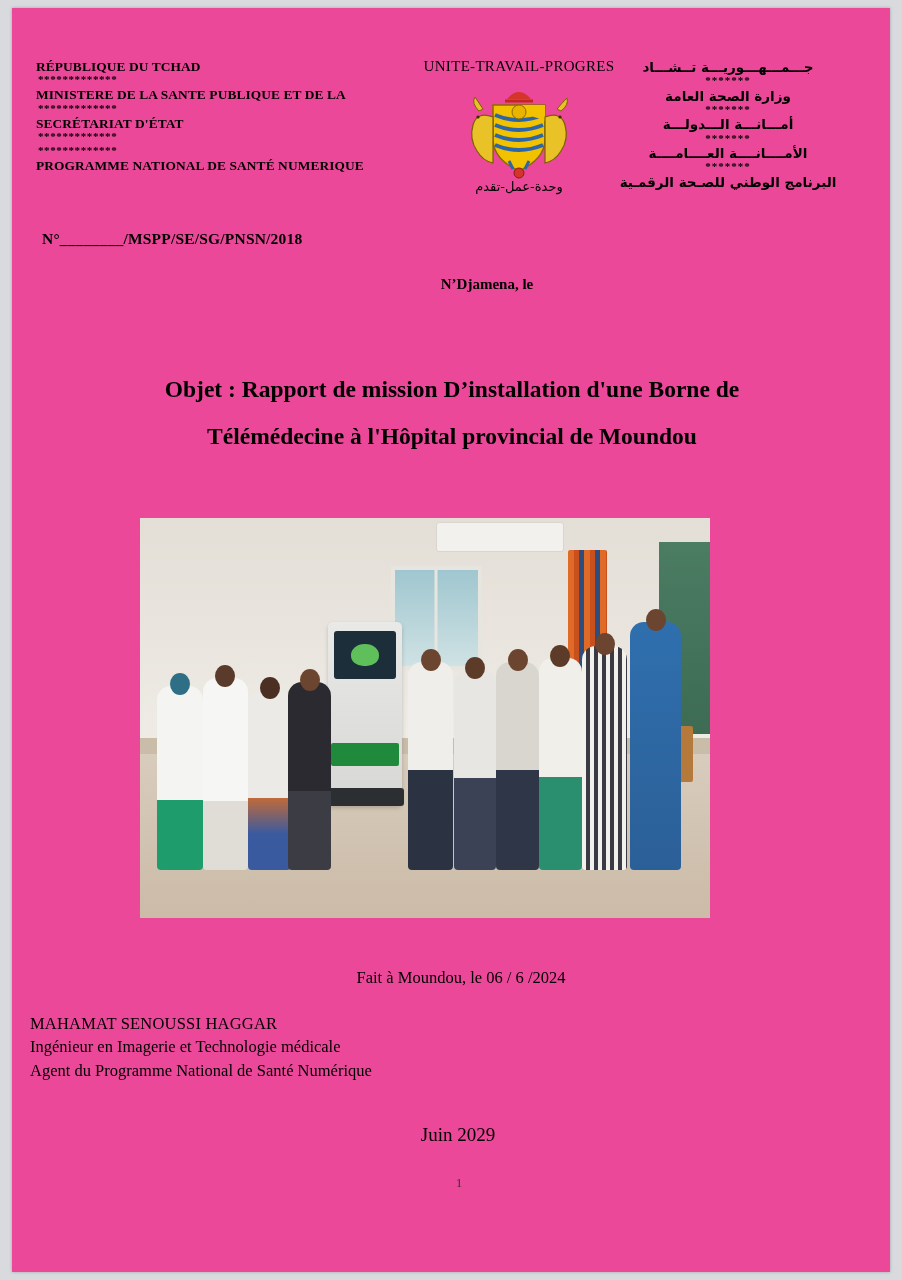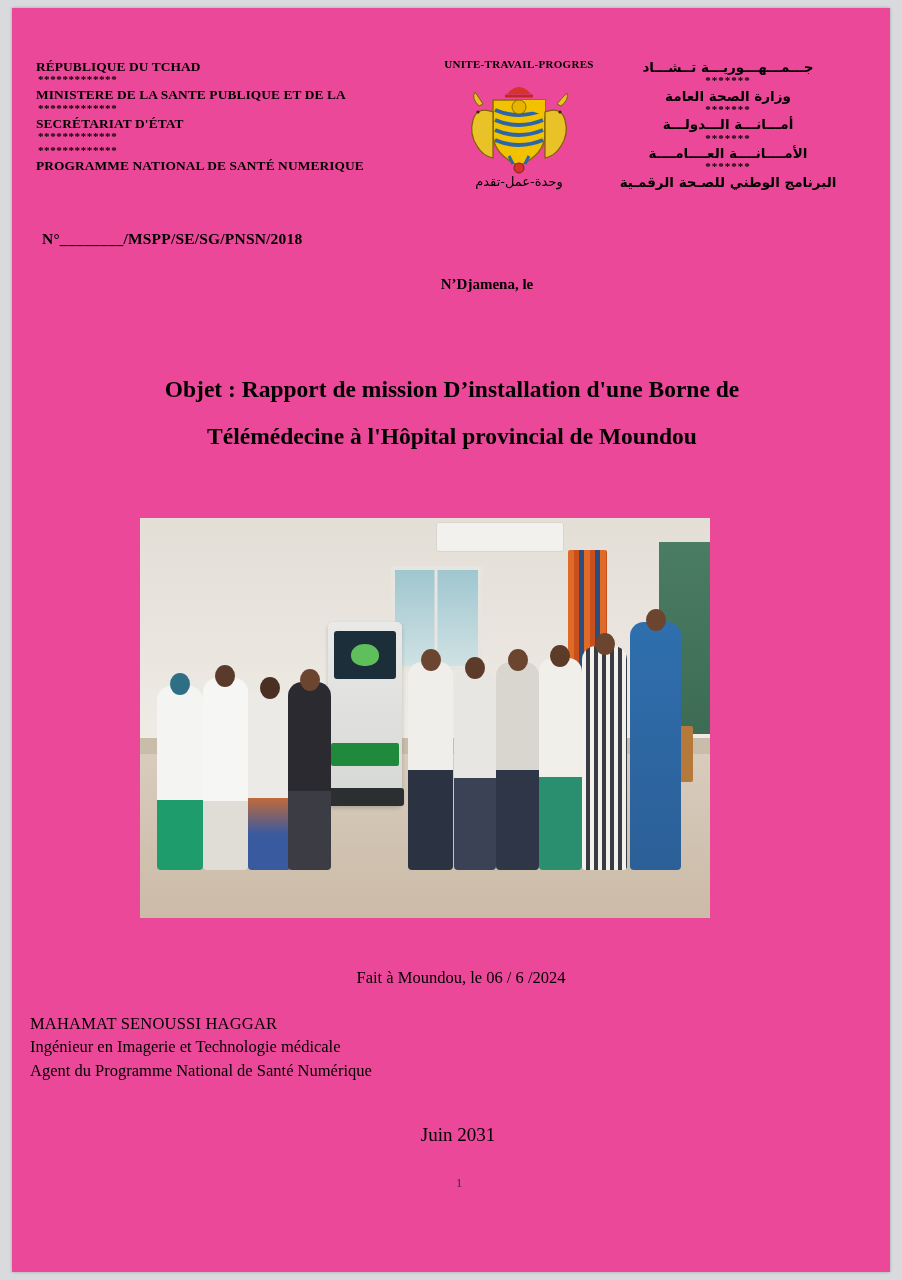--- a/index.html
+++ b/index.html
@@ -59,22 +59,22 @@
   }
   .hdr-center {
     position: absolute;
     left: 392px;
     top: 8px;
     width: 230px;
     text-align: center;
   }
   .hdr-center .motto {
     font-family: "Liberation Serif", serif;
-    font-weight: bold;
-    font-size: 11px;
+    font-weight: normal;
+    font-size: 15px;
     letter-spacing: 0.3px;
     white-space: nowrap;
   }
   .emblem {
     margin: 6px auto 0 auto;
     width: 140px;
     height: 98px;
     position: relative;
   }
   .hdr-center .motto-ar {
@@ -396,17 +396,17 @@
     </div>
 
     <div class="faitline">Fait à Moundou, le 06 / 6 /2024</div>
 
     <div class="signature">
       <div class="name">MAHAMAT SENOUSSI HAGGAR</div>
       <div class="role">Ingénieur en Imagerie et Technologie médicale</div>
       <div class="affil">Agent du Programme National de Santé Numérique</div>
     </div>
 
-    <div class="month">Juin 2031</div>
+    <div class="month">Juin 2029</div>
     <div class="pagenum">1</div>
 
   </div>
 </div>
 
 </body></html>

